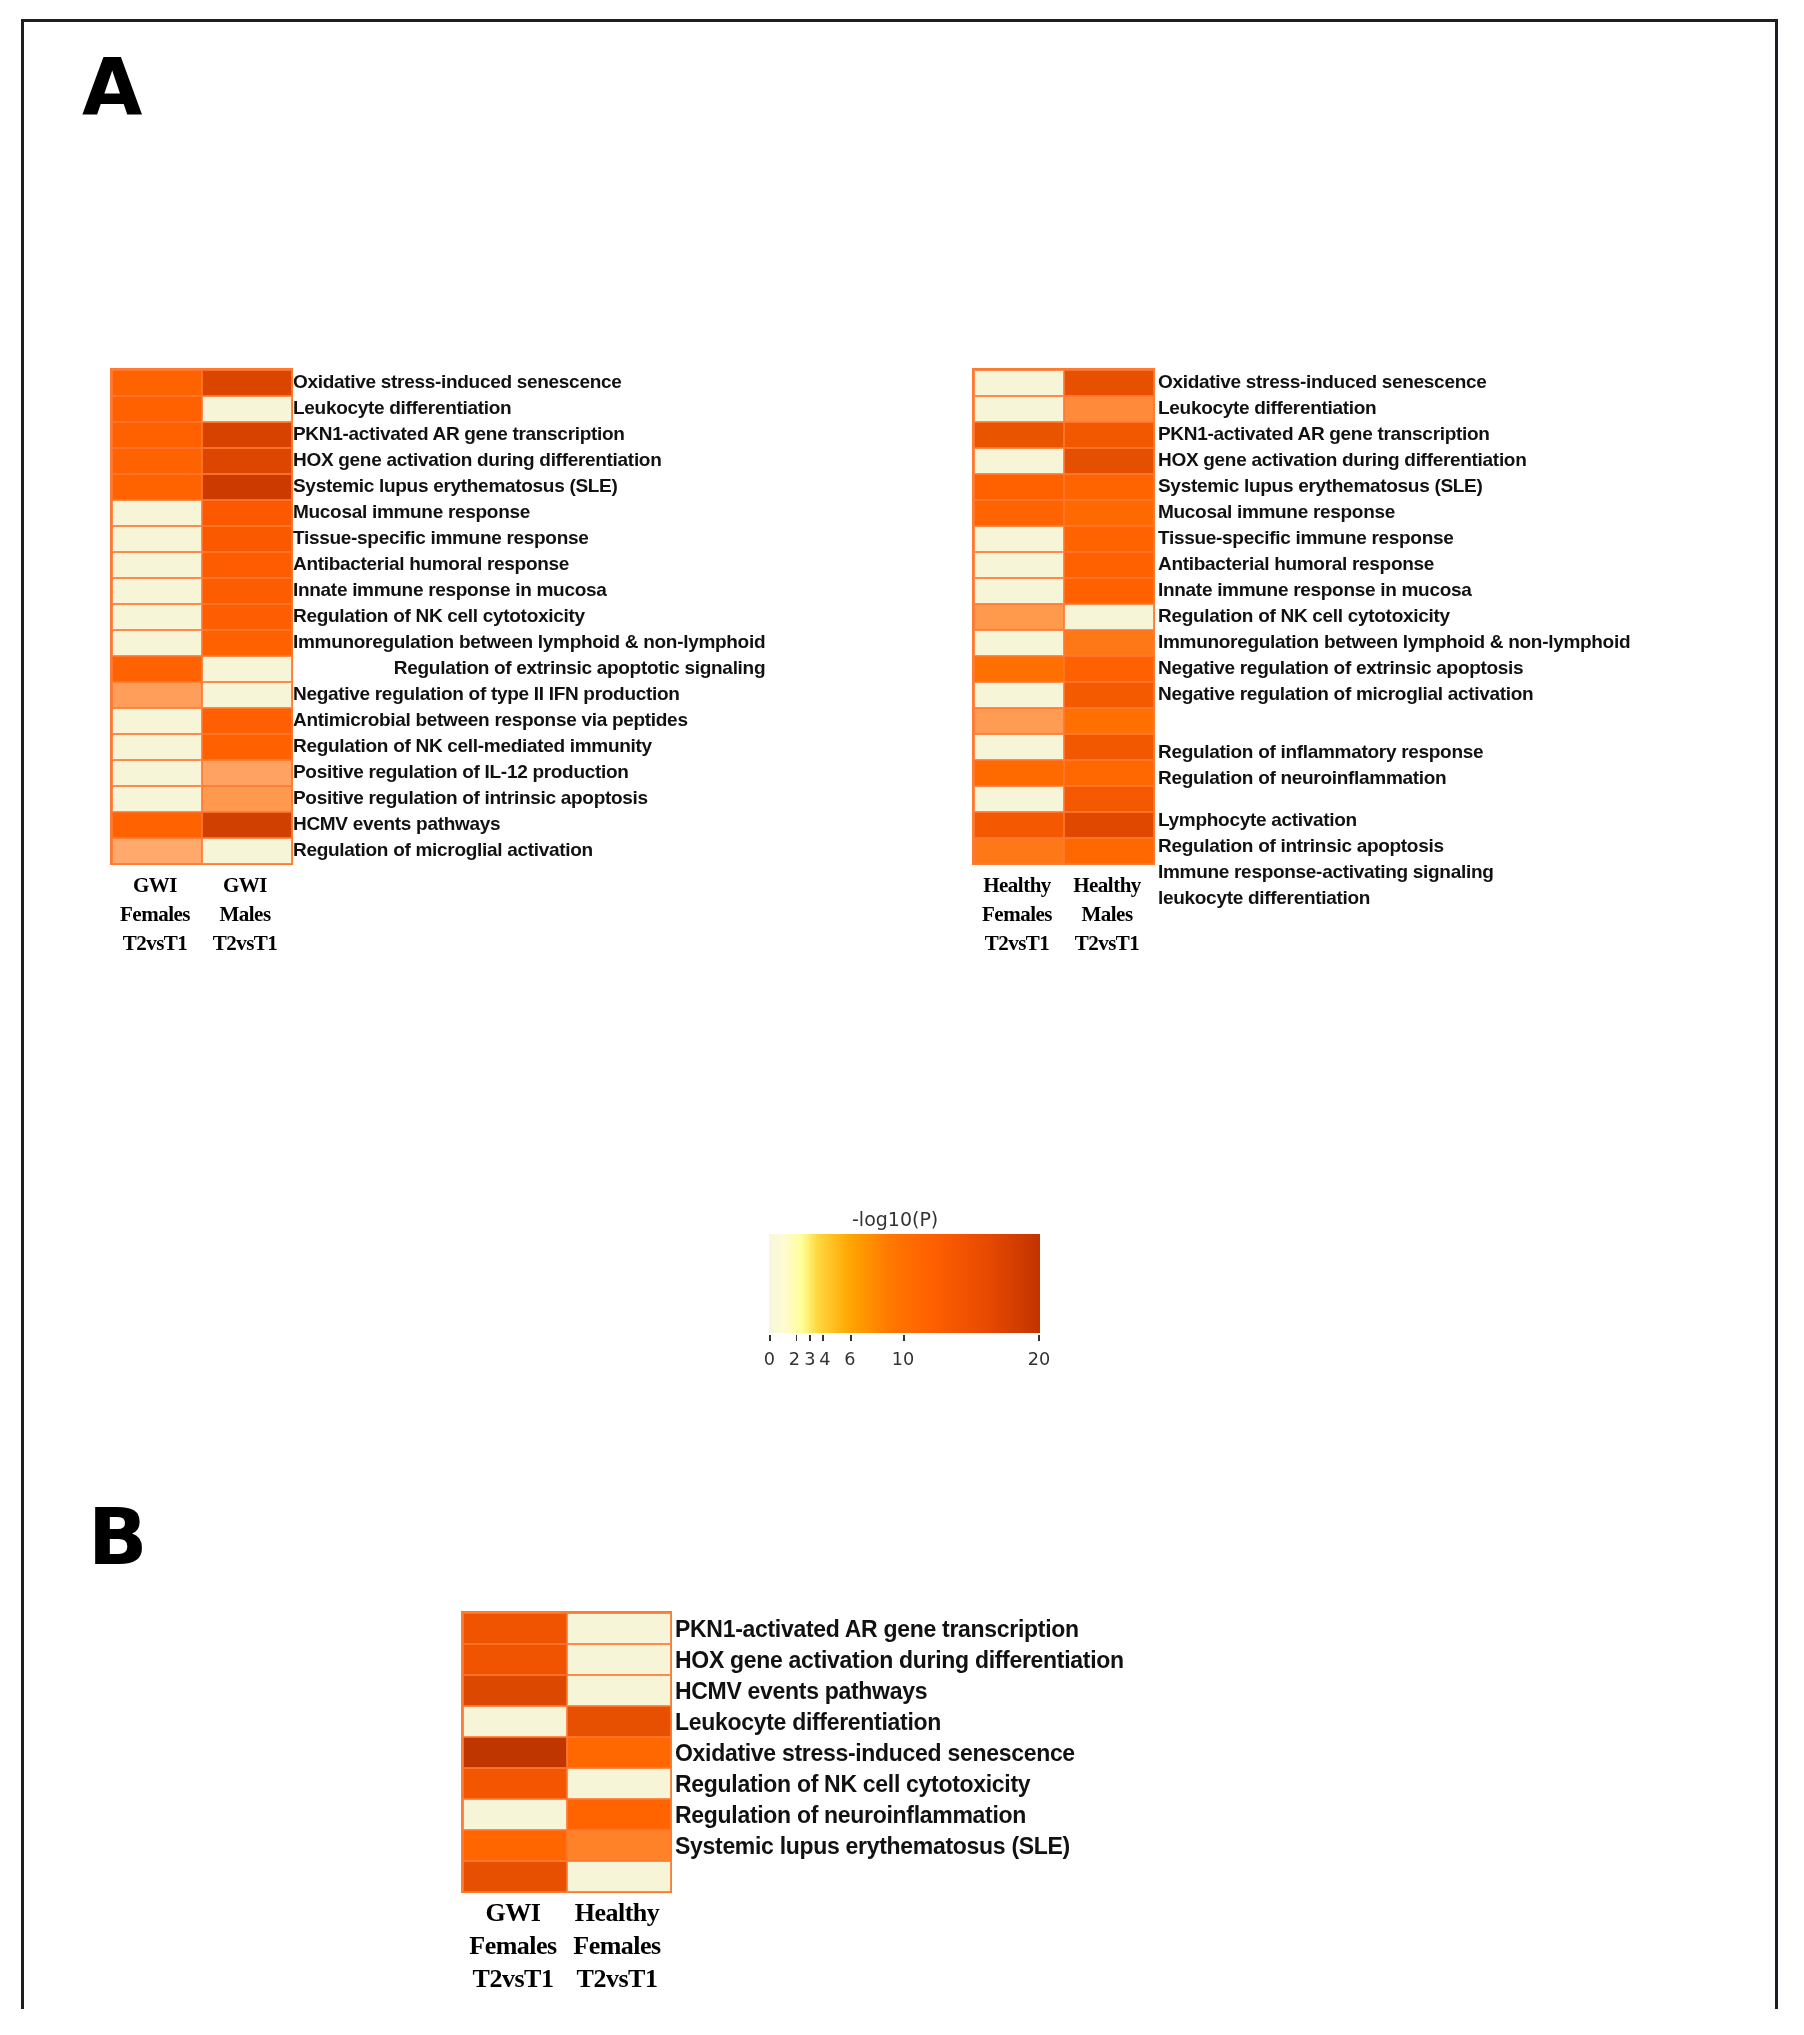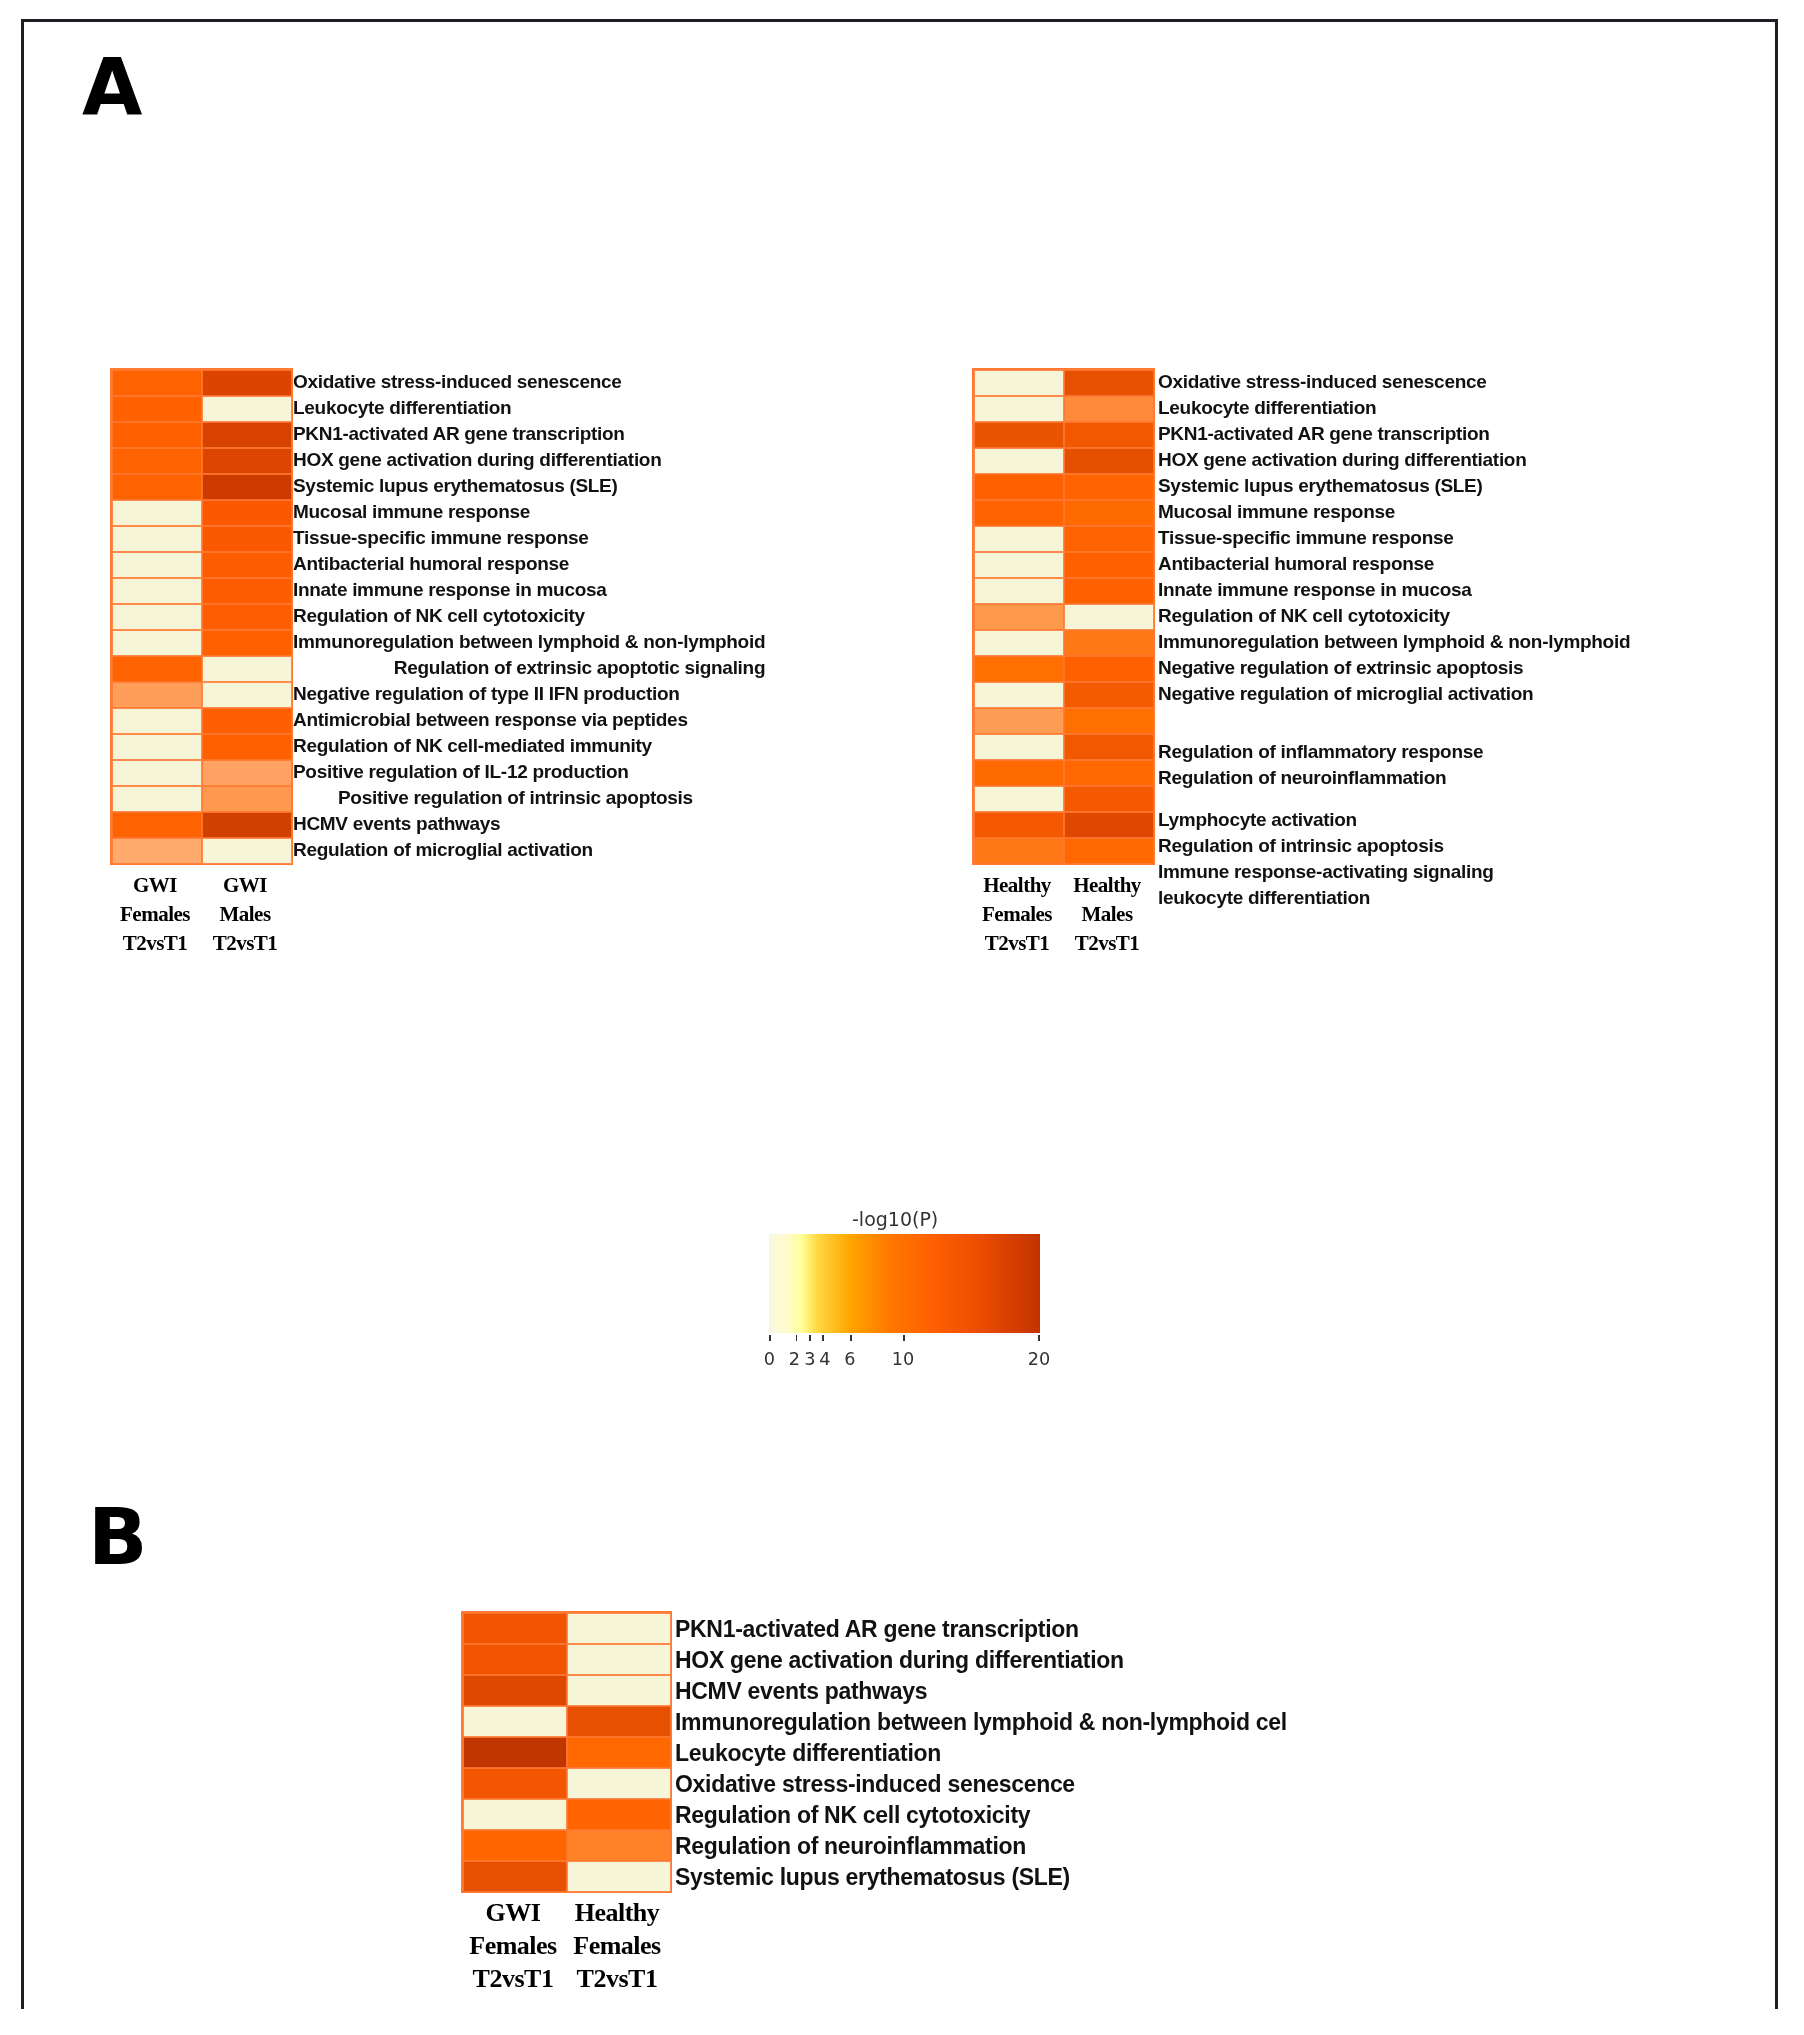--- a/index.html
+++ b/index.html
@@ -117,21 +117,21 @@
     <div class="row-label" style="height: 26px; line-height: 26px; font-size: 19px;">Tissue-specific immune response</div>
     <div class="row-label" style="height: 26px; line-height: 26px; font-size: 19px;">Antibacterial humoral response</div>
     <div class="row-label" style="height: 26px; line-height: 26px; font-size: 19px;">Innate immune response in mucosa</div>
     <div class="row-label" style="height: 26px; line-height: 26px; font-size: 19px;">Regulation of NK cell cytotoxicity</div>
     <div class="row-label" style="height: 26px; line-height: 26px; font-size: 19px;">Immunoregulation between lymphoid &amp; non-lymphoid</div>
     <div class="row-label" style="height: 26px; line-height: 26px; font-size: 19px; text-align: right;">Regulation of extrinsic apoptotic signaling</div>
     <div class="row-label" style="height: 26px; line-height: 26px; font-size: 19px;">Negative regulation of type II IFN production</div>
     <div class="row-label" style="height: 26px; line-height: 26px; font-size: 19px;">Antimicrobial between response via peptides</div>
     <div class="row-label" style="height: 26px; line-height: 26px; font-size: 19px;">Regulation of NK cell-mediated immunity</div>
     <div class="row-label" style="height: 26px; line-height: 26px; font-size: 19px;">Positive regulation of IL-12 production</div>
-    <div class="row-label" style="height: 26px; line-height: 26px; font-size: 19px; padding-left: 45px;">Positive regulation of intrinsic apoptosis</div>
+    <div class="row-label" style="height: 26px; line-height: 26px; font-size: 19px;">Positive regulation of intrinsic apoptosis</div>
     <div class="row-label" style="height: 26px; line-height: 26px; font-size: 19px;">HCMV events pathways</div>
     <div class="row-label" style="height: 26px; line-height: 26px; font-size: 19px;">Regulation of microglial activation</div>
   </div>
 <div class="col-labels" id="cl-a-left" style="left:110px; top:871px;">
     <div class="col-label" style="width: 90px; font-size: 21px; line-height: 29px;">GWI
 Females
 T2vsT1</div>
     <div class="col-label" style="width: 90px; font-size: 21px; line-height: 29px;">GWI
 Males
 T2vsT1</div>
@@ -301,21 +301,20 @@
     </div>
     <div class="hm-row">
       <div class="hm-cell" style="width: 104px; height: 31px; background: rgb(230, 80, 0);"></div>
       <div class="hm-cell" style="width: 104px; height: 31px; background: rgb(246, 245, 216);"></div>
     </div>
   </div>
 <div class="row-labels" id="rl-b" style="left:675px; top:1614px; width:662px;">
     <div class="row-label" style="height: 31px; line-height: 31px; font-size: 23px;">PKN1-activated AR gene transcription</div>
     <div class="row-label" style="height: 31px; line-height: 31px; font-size: 23px;">HOX gene activation during differentiation</div>
     <div class="row-label" style="height: 31px; line-height: 31px; font-size: 23px;">HCMV events pathways</div>
-    <div class="row-label" style="height: 31px; line-height: 31px; font-size: 23px;">Immunoregulation between lymphoid &amp; non-lymphoid cel</div>
     <div class="row-label" style="height: 31px; line-height: 31px; font-size: 23px;">Leukocyte differentiation</div>
     <div class="row-label" style="height: 31px; line-height: 31px; font-size: 23px;">Oxidative stress-induced senescence</div>
     <div class="row-label" style="height: 31px; line-height: 31px; font-size: 23px;">Regulation of NK cell cytotoxicity</div>
     <div class="row-label" style="height: 31px; line-height: 31px; font-size: 23px;">Regulation of neuroinflammation</div>
     <div class="row-label" style="height: 31px; line-height: 31px; font-size: 23px;">Systemic lupus erythematosus (SLE)</div>
   </div>
 <div class="col-labels" id="cl-b" style="left:461px; top:1896px;">
     <div class="col-label" style="width: 104px; font-size: 26px; line-height: 33px;">GWI
 Females
 T2vsT1</div>

